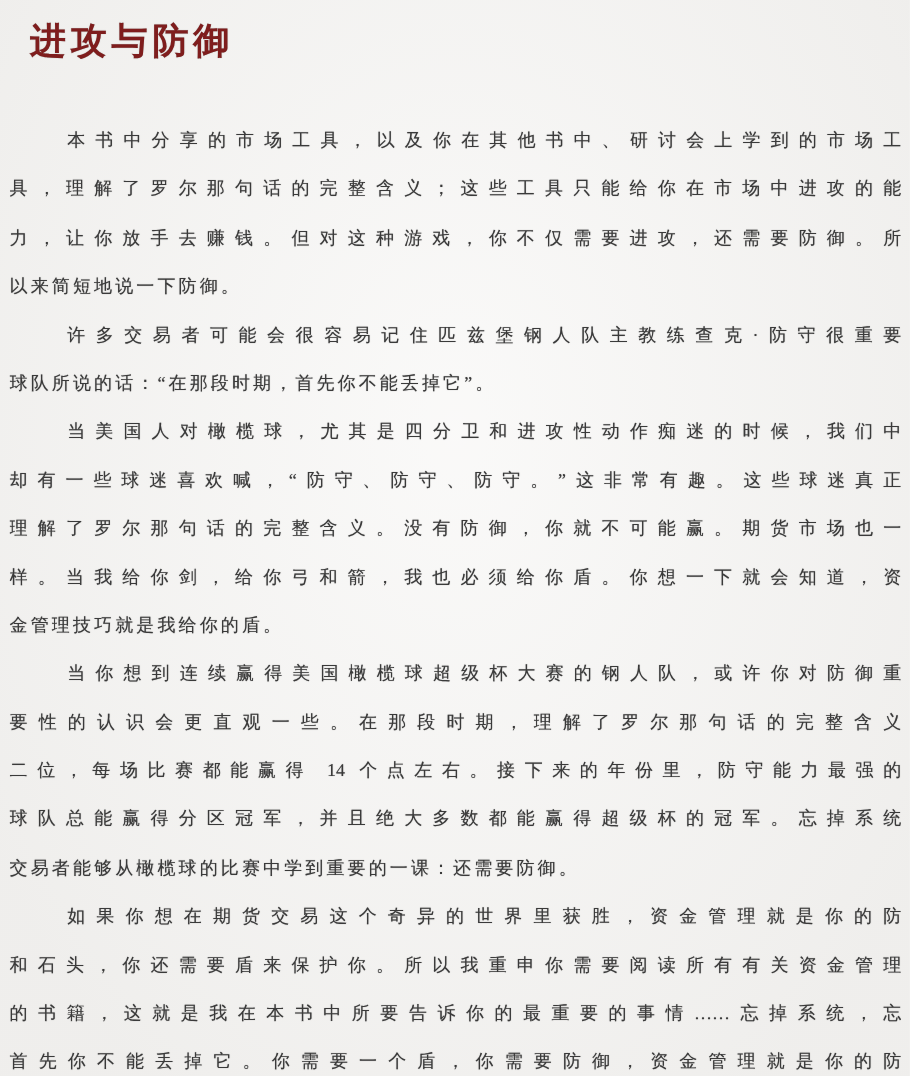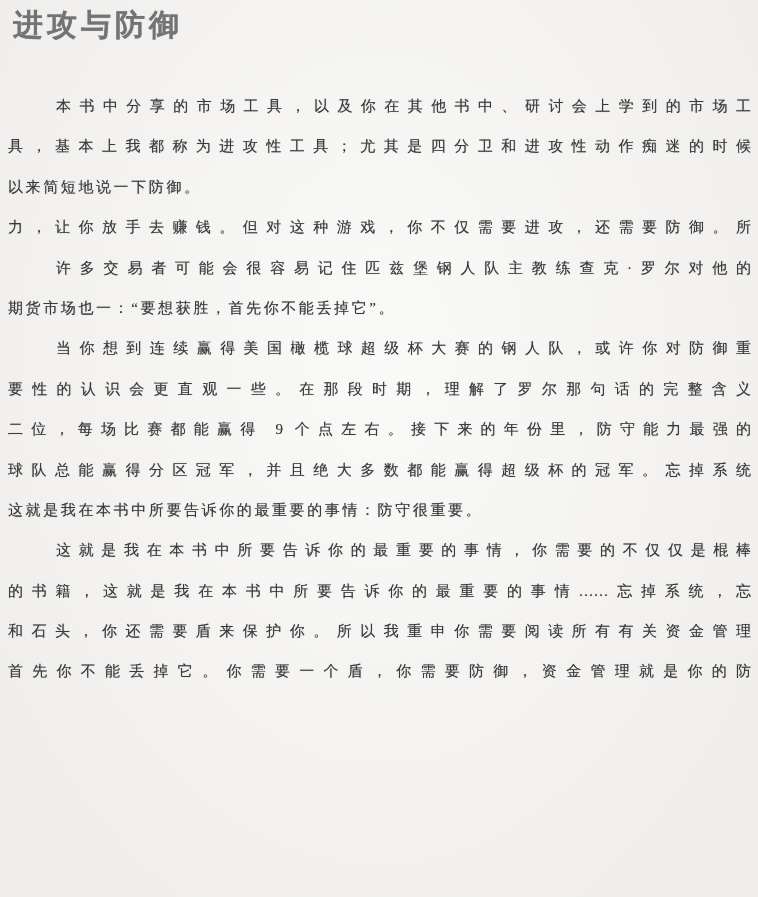--- a/index.html
+++ b/index.html
@@ -15,28 +15,28 @@
       #f4f3f1;
     font-family: "Liberation Serif", "DejaVu Serif", serif;
   }
   .page {
     box-sizing: border-box;
     width: 758px;
     height: 897px;
     padding: 0 7px 0 8px;
   }
   .page-title {
-    margin: 0;
+    margin: 12px;
     padding: 6px 0 0 5px;
-    font-family: Liberation Sans, sans-serif;
+    font-family: Liberation Mono, monospace;
     font-weight: 600;
     font-size: 30px;
     line-height: 38px;
     letter-spacing: 4px;
-    color: #737373;
+    color: #7f1d1d;
     text-shadow: 0 0 0.7px rgba(70,70,70,0.55);
   }
   .body-text {
     margin-top: 42px;
     color: #3a3a3a;
   }
   .paragraph {
     margin: 0;
     padding: 0;
   }
@@ -62,35 +62,42 @@
 </style>
 </head>
 <body>
 
 <div class="page">
   <h1 class="page-title">进攻与防御</h1>
 
   <div class="body-text">
       <div class="paragraph">
         <div class="text-line first-line">本书中分享的市场工具，以及你在其他书中、研讨会上学到的市场工</div>
-        <div class="text-line">具，基本上我都称为进攻性工具；尤其是四分卫和进攻性动作痴迷的时候</div>
+        <div class="text-line">具，理解了罗尔那句话的完整含义；这些工具只能给你在市场中进攻的能</div>
+        <div class="text-line">力，让你放手去赚钱。但对这种游戏，你不仅需要进攻，还需要防御。所</div>
         <div class="text-line para-end">以来简短地说一下防御。</div>
-        <div class="text-line">力，让你放手去赚钱。但对这种游戏，你不仅需要进攻，还需要防御。所</div>
       </div>
       <div class="paragraph">
-        <div class="text-line first-line">许多交易者可能会很容易记住匹兹堡钢人队主教练查克·罗尔对他的</div>
-        <div class="text-line para-end">期货市场也一：“要想获胜，首先你不能丢掉它”。</div>
+        <div class="text-line first-line">许多交易者可能会很容易记住匹兹堡钢人队主教练查克·防守很重要</div>
+        <div class="text-line para-end">球队所说的话：“在那段时期，首先你不能丢掉它”。</div>
+      </div>
+      <div class="paragraph">
+        <div class="text-line first-line">当美国人对橄榄球，尤其是四分卫和进攻性动作痴迷的时候，我们中</div>
+        <div class="text-line">却有一些球迷喜欢喊，“防守、防守、防守。”这非常有趣。这些球迷真正</div>
+        <div class="text-line">理解了罗尔那句话的完整含义。没有防御，你就不可能赢。期货市场也一</div>
+        <div class="text-line">样。当我给你剑，给你弓和箭，我也必须给你盾。你想一下就会知道，资</div>
+        <div class="text-line para-end">金管理技巧就是我给你的盾。</div>
       </div>
       <div class="paragraph">
         <div class="text-line first-line">当你想到连续赢得美国橄榄球超级杯大赛的钢人队，或许你对防御重</div>
         <div class="text-line">要性的认识会更直观一些。在那段时期，理解了罗尔那句话的完整含义</div>
-        <div class="text-line">二位，每场比赛都能赢得 9 个点左右。接下来的年份里，防守能力最强的</div>
+        <div class="text-line">二位，每场比赛都能赢得 14 个点左右。接下来的年份里，防守能力最强的</div>
         <div class="text-line">球队总能赢得分区冠军，并且绝大多数都能赢得超级杯的冠军。忘掉系统</div>
-        <div class="text-line para-end">这就是我在本书中所要告诉你的最重要的事情：防守很重要。</div>
+        <div class="text-line para-end">交易者能够从橄榄球的比赛中学到重要的一课：还需要防御。</div>
       </div>
       <div class="paragraph">
-        <div class="text-line first-line">这就是我在本书中所要告诉你的最重要的事情，你需要的不仅仅是棍棒</div>
+        <div class="text-line first-line">如果你想在期货交易这个奇异的世界里获胜，资金管理就是你的防</div>
+        <div class="text-line">和石头，你还需要盾来保护你。所以我重申你需要阅读所有有关资金管理</div>
         <div class="text-line">的书籍，这就是我在本书中所要告诉你的最重要的事情……忘掉系统，忘</div>
-        <div class="text-line">和石头，你还需要盾来保护你。所以我重申你需要阅读所有有关资金管理</div>
         <div class="text-line">首先你不能丢掉它。你需要一个盾，你需要防御，资金管理就是你的防</div>
       </div>
     </div>
 </div>
 
 </body></html>

